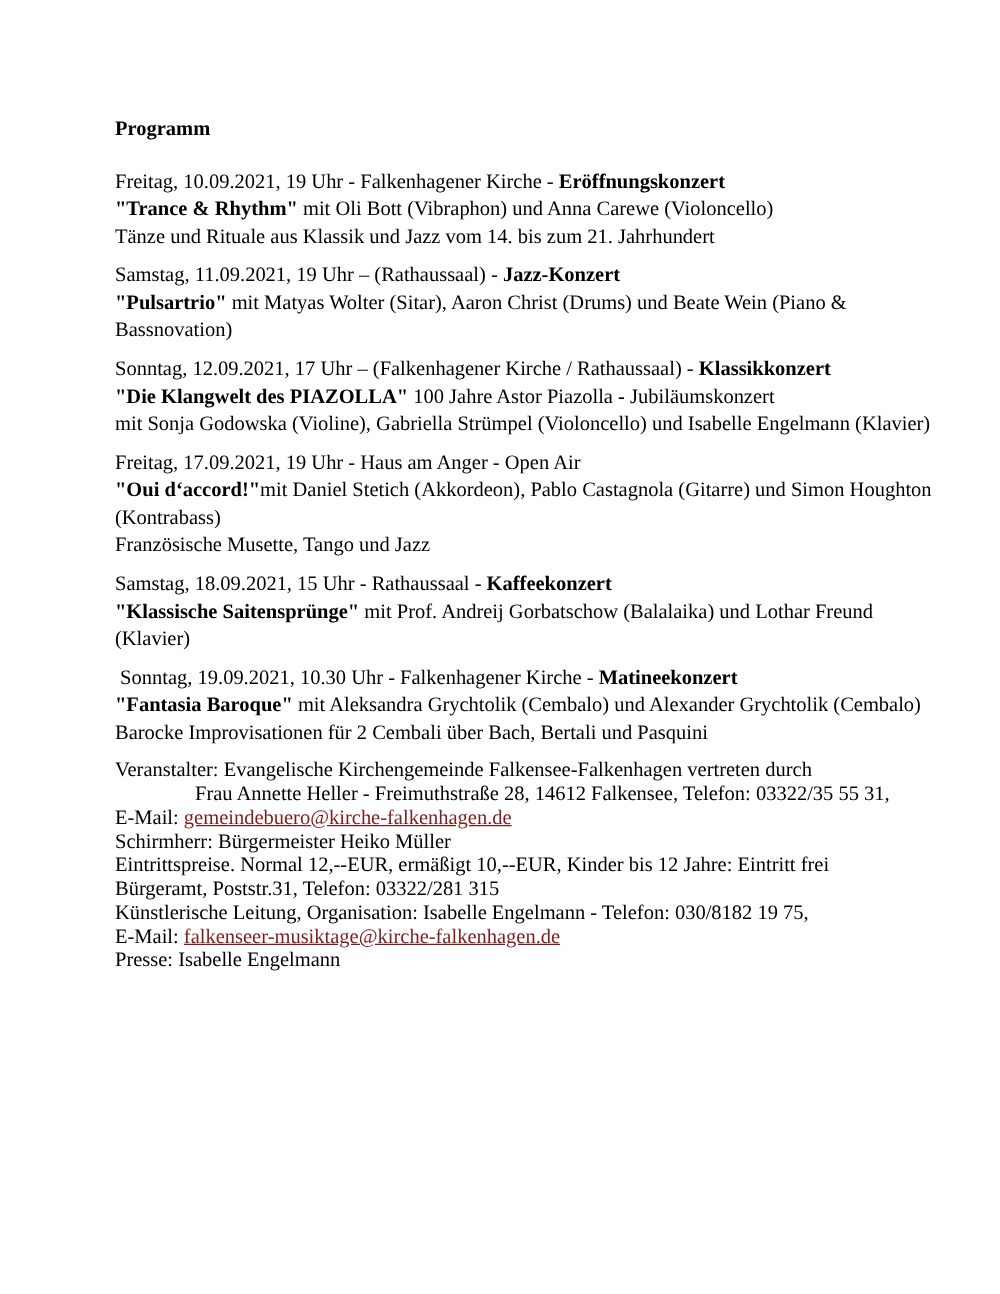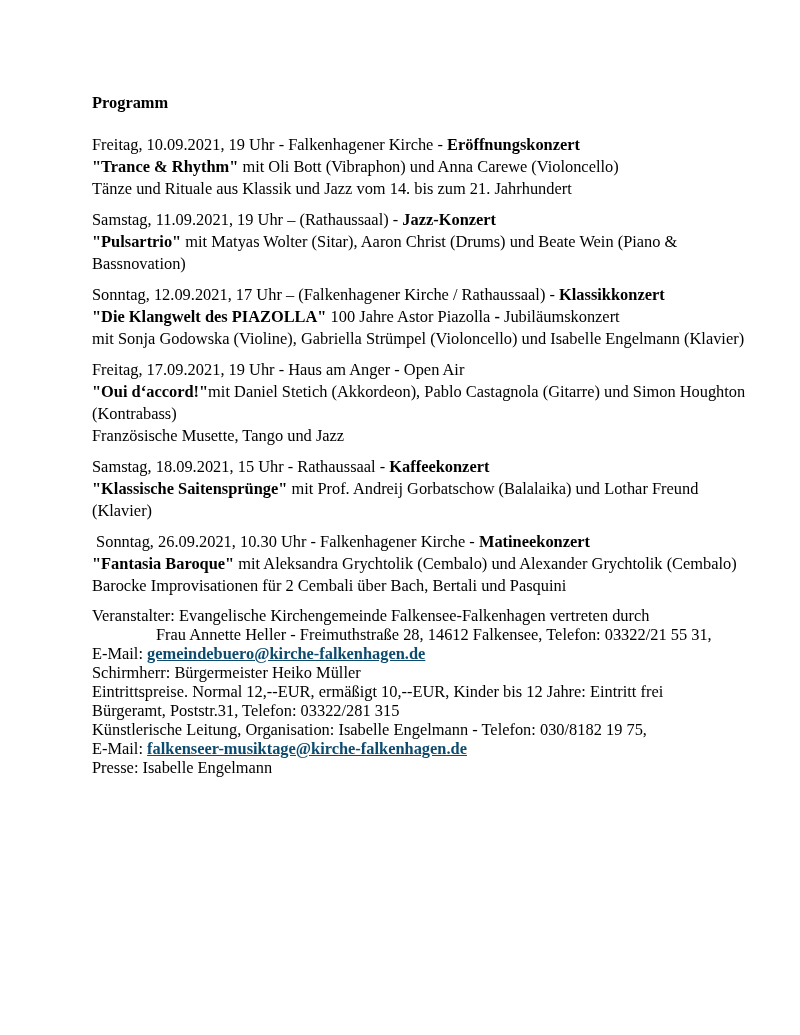--- a/index.html
+++ b/index.html
@@ -34,24 +34,23 @@
   }
   .footer {
     margin-top: 4px;
   }
   .footer .line {
     line-height: 19px;
   }
   .b { font-weight: 700; }
   .indent { padding-left: 64px; }
   a.email-link {
-    color: #0c4a6e;
+    color: #7f1d1d;
     text-decoration: underline;
     cursor: pointer;
-    font-weight: bold;
   }
 </style>
 </head>
 <body>
 
 <div class="page">
   <div class="heading">Programm</div>
   <div id="sections">
       <div class="section">
         <div class="line"><span class="">Freitag, 10.09.2021, 19 Uhr - Falkenhagener Kirche - </span><span class="b">Eröffnungskonzert</span></div>
@@ -73,28 +72,28 @@
         <div class="line"><span class="b">"Oui d‘accord!"</span><span class="">mit Daniel Stetich (Akkordeon), Pablo Castagnola (Gitarre) und Simon Houghton</span></div>
         <div class="line"><span class="">(Kontrabass)</span></div>
         <div class="line"><span class="">Französische Musette, Tango und Jazz</span></div>
       </div>
       <div class="section">
         <div class="line"><span class="">Samstag, 18.09.2021, 15 Uhr - Rathaussaal - </span><span class="b">Kaffeekonzert</span></div>
         <div class="line"><span class="b">"Klassische Saitensprünge"</span><span class=""> mit Prof. Andreij Gorbatschow (Balalaika) und Lothar Freund</span></div>
         <div class="line"><span class="">(Klavier)</span></div>
       </div>
       <div class="section">
-        <div class="line"><span class=""> Sonntag, 26.09.2021, 10.30 Uhr - Falkenhagener Kirche - </span><span class="b">Matineekonzert</span></div>
+        <div class="line"><span class=""> Sonntag, 19.09.2021, 10.30 Uhr - Falkenhagener Kirche - </span><span class="b">Matineekonzert</span></div>
         <div class="line"><span class="b">"Fantasia Baroque"</span><span class=""> mit Aleksandra Grychtolik (Cembalo) und Alexander Grychtolik (Cembalo)</span></div>
         <div class="line"><span class="">Barocke Improvisationen für 2 Cembali über Bach, Bertali und Pasquini</span></div>
       </div>
     </div>
   <div id="footer" class="footer">
       <div class="line"><span class="">Veranstalter: Evangelische Kirchengemeinde Falkensee-Falkenhagen vertreten durch</span></div>
-      <div class="line indent"><span class="">Frau Annette Heller - Freimuthstraße 28, 14612 Falkensee, Telefon: 03322/21 55 31,</span></div>
+      <div class="line indent"><span class="">Frau Annette Heller - Freimuthstraße 28, 14612 Falkensee, Telefon: 03322/35 55 31,</span></div>
       <div class="line"><span class="">E-Mail: </span><a class="email-link" href="#">gemeindebuero@kirche-falkenhagen.de</a></div>
       <div class="line"><span class="">Schirmherr: Bürgermeister Heiko Müller</span></div>
       <div class="line"><span class="">Eintrittspreise. Normal 12,--EUR, ermäßigt 10,--EUR, Kinder bis 12 Jahre: Eintritt frei</span></div>
       <div class="line"><span class="">Bürgeramt, Poststr.31, Telefon: 03322/281 315</span></div>
       <div class="line"><span class="">Künstlerische Leitung, Organisation: Isabelle Engelmann - Telefon: 030/8182 19 75,</span></div>
       <div class="line"><span class="">E-Mail: </span><a class="email-link" href="#">falkenseer-musiktage@kirche-falkenhagen.de</a></div>
       <div class="line"><span class="">Presse: Isabelle Engelmann</span></div>
     </div>
 </div>
 

